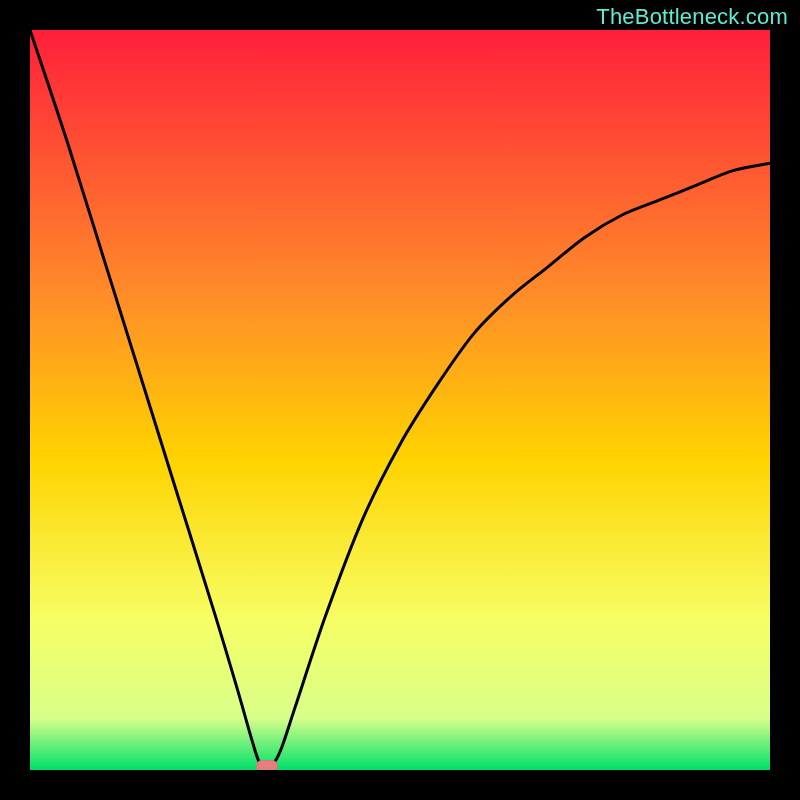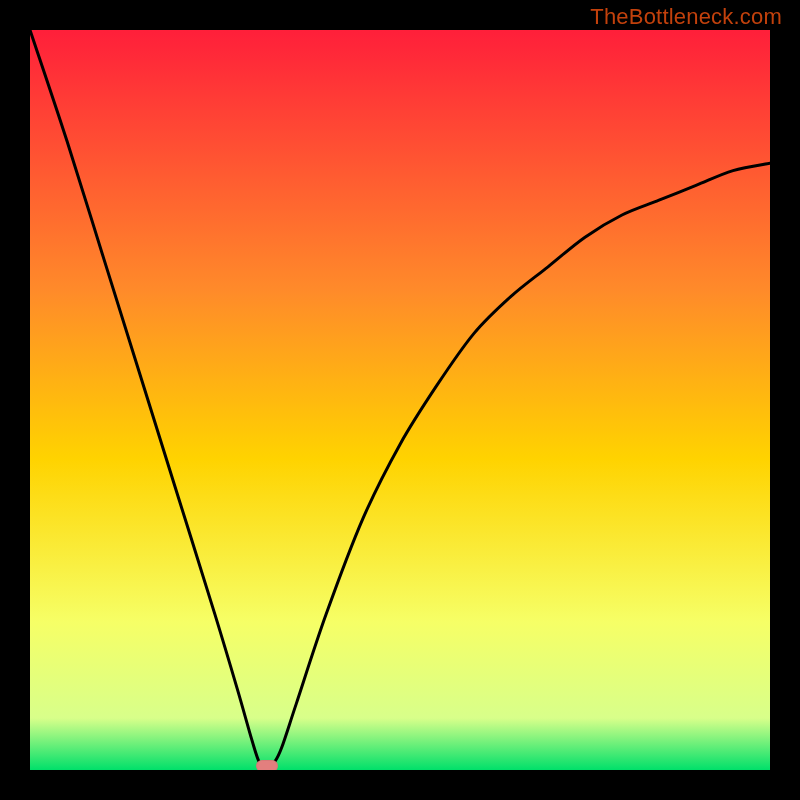--- a/index.html
+++ b/index.html
@@ -31,22 +31,22 @@
     position: absolute;
     inset: 0;
   }
   .curve {
     position: absolute;
     inset: 0;
   }
   .watermark {
     position: absolute;
     top: 4px;
-    right: 18px;
-    color: #c2410c;
+    right: 12px;
+    color: #5eead4;
     font-size: 22px;
     letter-spacing: 0.2px;
   }
   .marker {
     position: absolute;
     width: 22px;
     height: 12px;
     border-radius: 6px;
     background: #e37f7e;
     transform: translate(-50%, -50%);

